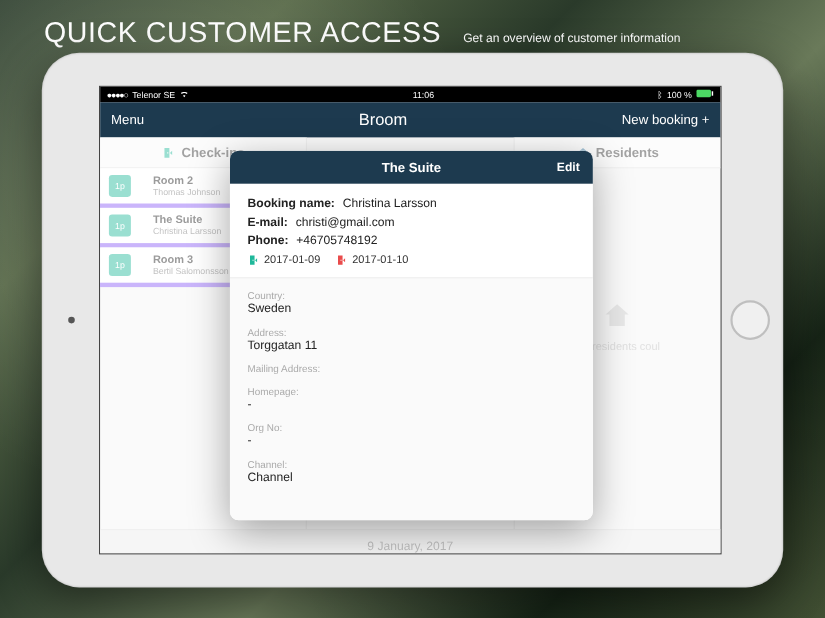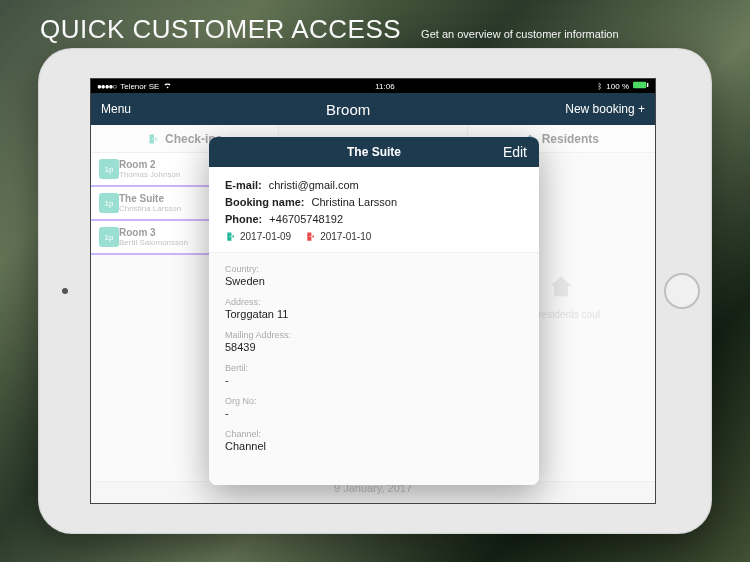--- a/index.html
+++ b/index.html
@@ -41,41 +41,41 @@
   .navbar { height:32px; background:#1d3a4f; color:#fff; display:flex; align-items:center; justify-content:space-between; padding:0 10px; font-size:12px;}
   .navbar .title { font-weight:400; font-size:15px;}
 
   .columns { position:absolute; top:46px; left:0; right:0; bottom:22px; display:flex;}
   .col { flex:1; border-right:1px solid #ddd;}
   .col:last-child{border-right:none;}
   .col-header { height:28px; display:flex; align-items:center; justify-content:center; gap:6px; font-size:12px; font-weight:600; color:#333; border-bottom:1px solid #e0e0e0; background:#f8f8f8;}
   .col-header.green svg{color:#1fb89a;}
   .col-header.blue svg{color:#3a7ca5;}
 
-  .list-item { display:flex; align-items:flex-end; gap:0; padding:6px 8px; border-bottom:2px solid #8b5cf6; background:#fff;}
+  .list-item { display:flex; align-items:flex-end; gap:20px; padding:6px 8px; border-bottom:4px solid #8b5cf6; background:#fff;}
   .badge { background:#1fb89a; color:#fff; font-size:8px; width:20px; height:20px; display:flex; align-items:center; justify-content:center; border-radius:3px;}
   .li-text .room { font-size:10px; font-weight:700; color:#222;}
   .li-text .guest { font-size:8px; color:#777;}
 
   .residents-empty { text-align:center; color:#bbb; padding-top:120px; font-size:10px;}
   .residents-empty svg { width:28px; height:28px; color:#ccc; margin-bottom:6px;}
 
-  .footer-date { position:absolute; bottom:0; left:0; right:0; height:22px; background:#ececec; color:#777; font-size:11px; display:flex; align-items:flex-start; justify-content:center; border-top:1px solid #ddd;}
+  .footer-date { position:absolute; bottom:0; left:0; right:0; height:22px; background:#ececec; color:#777; font-size:11px; display:flex; align-items:flex-end; justify-content:center; border-top:1px solid #ddd;}
 
   .dimmer { position:absolute; top:46px; left:0; right:0; bottom:0; background:rgba(255,255,255,0.55);}
 
   .modal {
     position:absolute; left:118px; top:58px; width:330px;
     background:#fff; border-radius:8px;
     box-shadow:0 10px 36px rgba(0,0,0,0.35);
     overflow:hidden;
     font-size:11px;
   }
   .modal-header { background:#1d3a4f; color:#fff; height:30px; display:flex; align-items:center; justify-content:center; position:relative; font-size:12px; font-weight:600;}
-  .modal-header .edit { position:absolute; right:12px; font-weight:400; font-size:14px;}
+  .modal-header .edit { position:absolute; right:12px; font-weight:700; font-size:11px;}
   .modal-top { padding:12px 16px 10px;}
   .modal-top .row { margin-bottom:5px; color:#222;}
   .modal-top .row b { font-weight:700; margin-right:4px;}
   .dates { display:flex; gap:14px; margin-top:6px; align-items:center;}
   .date-item { display:flex; align-items:center; gap:4px; font-size:10px; color:#333;}
   .date-item svg { width:11px; height:11px;}
   .modal-body { background:#fafafa; border-top:1px solid #eee; padding:6px 16px 28px;}
   .field { padding:5px 0; }
   .field .label { color:#aaa; font-size:9px; margin-bottom:1px;}
   .field .value { color:#222; font-size:11px;}
@@ -180,26 +180,26 @@
 
       <div class="dimmer"></div>
 
       <div class="modal">
         <div class="modal-header">
           <span>The Suite</span>
           <span class="edit">Edit</span>
         </div>
         <div class="modal-top">
           <div class="row">
+            <b>Booking name:</b>
+            <span>Christina Larsson</span>
+          </div>
+          <div class="row">
             <b>E-mail:</b>
             <span>christi@gmail.com</span>
-          </div>
-          <div class="row">
-            <b>Booking name:</b>
-            <span>Christina Larsson</span>
           </div>
           <div class="row">
             <b>Phone:</b>
             <span>+46705748192</span>
           </div>
           <div class="dates">
             <div class="date-item">
               <svg viewBox="0 0 24 24" fill="#1fb89a">
                   <path d="M14 3v18H5V3h9zm-2 8h-2v2h2v-2zm7-3l-4 4 4 4V8z"></path>
                 </svg>
@@ -217,24 +217,23 @@
             <div class="field">
               <div class="label">Country:</div>
               <div class="value">Sweden</div>
             </div>
             <div class="field">
               <div class="label">Address:</div>
               <div class="value">Torggatan 11</div>
             </div>
             <div class="field">
               <div class="label">Mailing Address:</div>
-              <div class="value">58439</div>
-            </div>
-            <div class="field">
-              <div class="label">Bertil:</div>
+            </div>
+            <div class="field">
+              <div class="label">Homepage:</div>
               <div class="value">-</div>
             </div>
             <div class="field">
               <div class="label">Org No:</div>
               <div class="value">-</div>
             </div>
             <div class="field">
               <div class="label">Channel:</div>
               <div class="value">Channel</div>
             </div>

